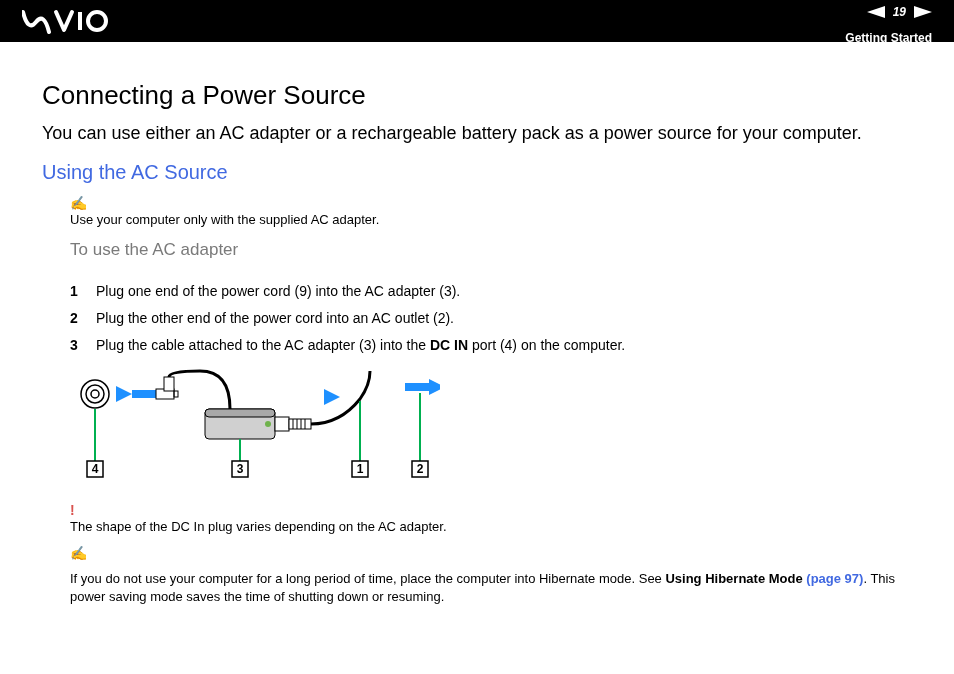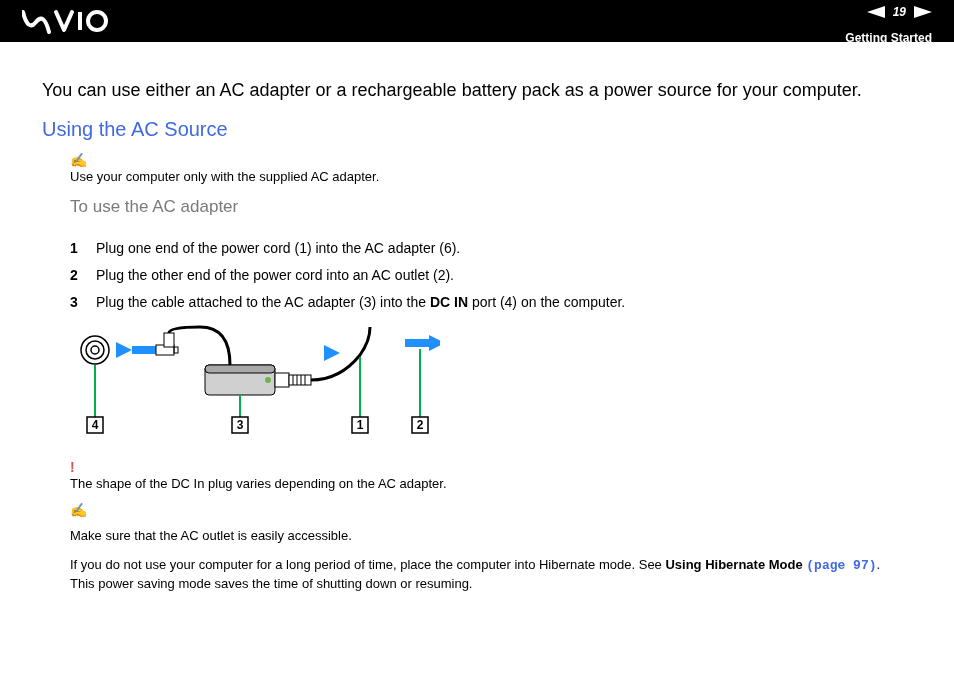--- a/index.html
+++ b/index.html
@@ -135,21 +135,20 @@
   }
   .narrow {
     font-family: "Arial Narrow", Arial, sans-serif;
     font-stretch: condensed;
     font-size: 13px;
     margin: 0 0 12px 28px;
   }
   .link {
     color: #4169e1;
     font-weight: bold;
-    font-family: Liberation Mono, monospace;
   }
 </style>
 </head>
 <body>
 
 <div class="header">
   <div class="logo">
     <svg width="88" height="26" viewBox="0 0 88 26">
       <path d="M1 4 Q 6 24 14 14 Q 22 4 27 24" stroke="#fff" stroke-width="4" fill="none" stroke-linecap="round"></path>
       <path d="M34 4 L42 22 L50 4" stroke="#fff" stroke-width="4" fill="none" stroke-linejoin="round" stroke-linecap="round"></path>
@@ -162,35 +161,36 @@
       <span class="nav-arrow left"></span>
       <span class="page-number">19</span>
       <span class="nav-arrow right"></span>
     </div>
     <div class="section-name">Getting Started</div>
   </div>
 </div>
 
 <div class="content">
 
+  <h1>Connecting a Power Source</h1>
   <p class="intro">You can use either an AC adapter or a rechargeable battery pack as a power source for your computer.</p>
 
   <h2>Using the AC Source</h2>
 
   <div class="note-block">
     <div class="note-icon">✍</div>
     <div>Use your computer only with the supplied AC adapter.</div>
   </div>
 
   <h3>To use the AC adapter</h3>
 
   <ol class="steps">
     <li>
       <span class="step-num">1</span>
-      <span class="step-text"><span>Plug one end of the power cord (1) into the AC adapter (6).</span><b></b><span></span></span>
+      <span class="step-text"><span>Plug one end of the power cord (9) into the AC adapter (3).</span><b></b><span></span></span>
     </li>
     <li>
       <span class="step-num">2</span>
       <span class="step-text"><span>Plug the other end of the power cord into an AC outlet (2).</span><b></b><span></span></span>
     </li>
     <li>
       <span class="step-num">3</span>
       <span class="step-text"><span>Plug the cable attached to the AC adapter (3) into the </span><b>DC IN</b><span> port (4) on the computer.</span></span>
     </li>
   </ol>
@@ -247,19 +247,18 @@
 
   <div class="warn-block">
     <div class="caution-icon">!</div>
     <div>The shape of the DC In plug varies depending on the AC adapter.</div>
   </div>
 
   <div class="note-block">
     <div class="note-icon">✍</div>
   </div>
 
-  <p class="narrow">Make sure that the AC outlet is easily accessible.</p>
 
   <p class="narrow">
     <span>If you do not use your computer for a long period of time, place the computer into Hibernate mode. See </span><b>Using Hibernate Mode </b><span class="link">(page 97)</span><span>. This power saving mode saves the time of shutting down or resuming.</span>
   </p>
 
 </div>
 
 </body></html>

